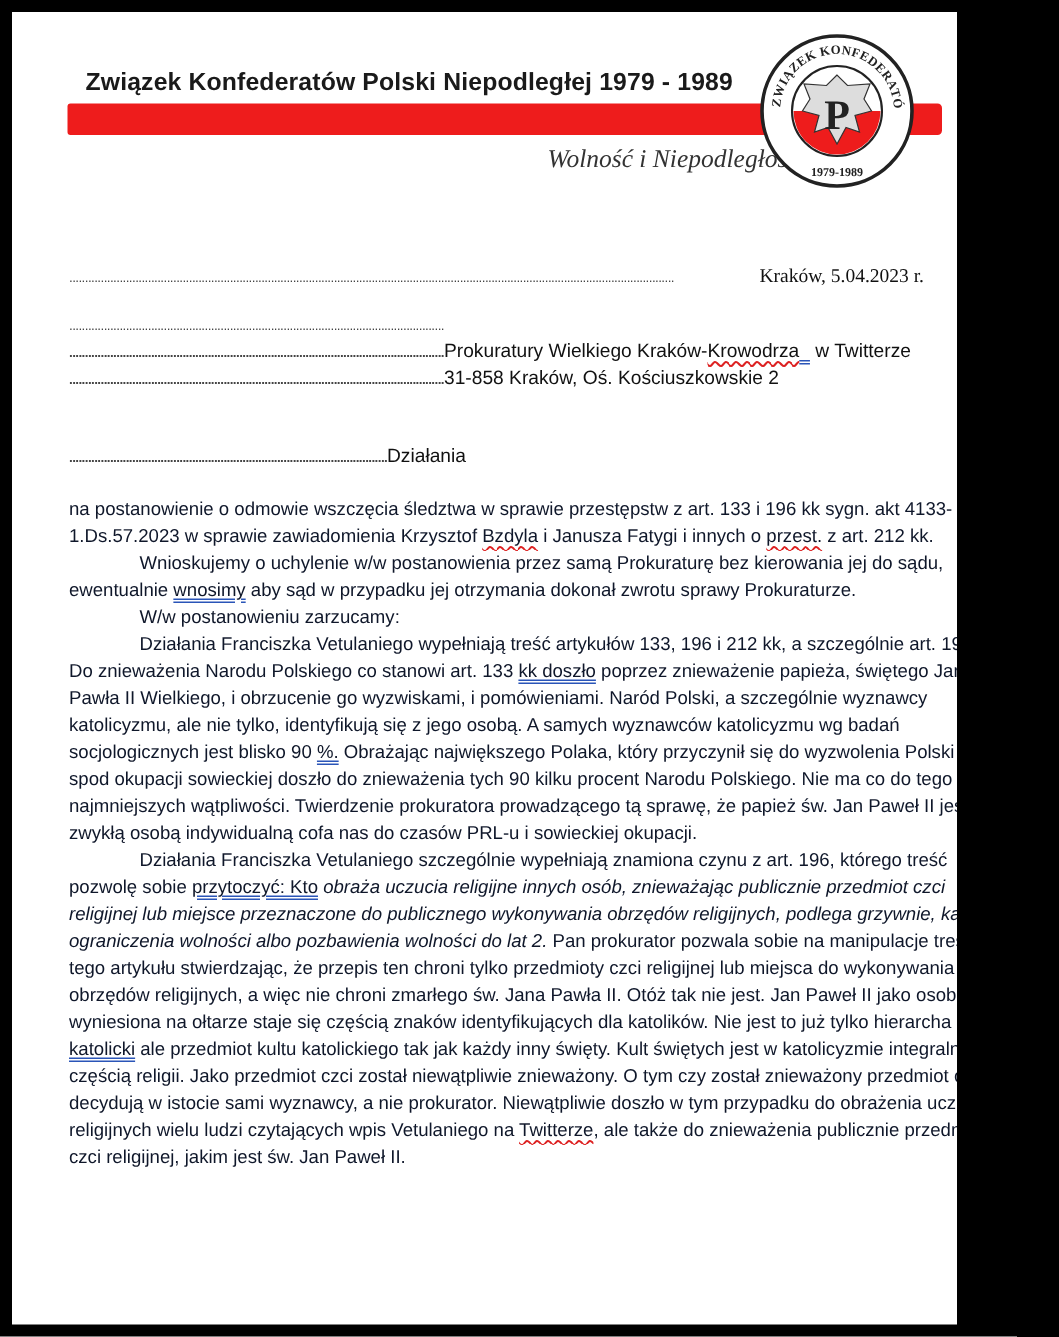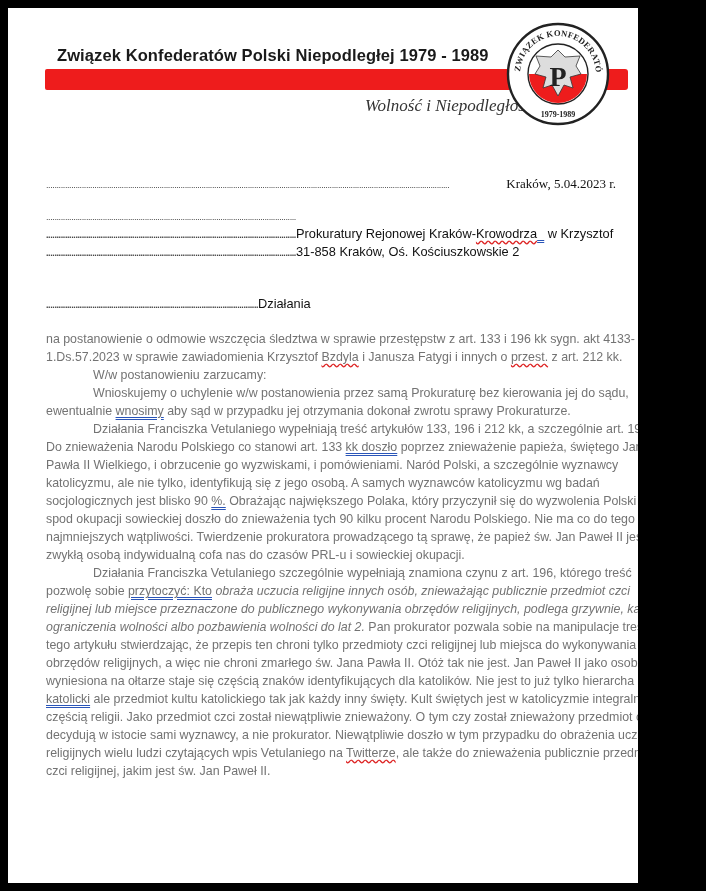--- a/index.html
+++ b/index.html
@@ -10,21 +10,21 @@
   .tagline { position:absolute; left:357px; top:88px; font-family:"Liberation Serif", serif; font-style:italic; font-size:17px; color:#333; white-space:nowrap; }
   .seal { position:absolute; left:498px; top:14px; width:104px; height:104px; }
   .dots { color:#444; letter-spacing:-0.4px; overflow:hidden; white-space:nowrap; }
   .date { position:absolute; left:38px; top:168px; width:570px; display:flex; font-family:"Liberation Serif", serif; font-size:13px; color:#111; white-space:nowrap; }
   .date .dots { flex:1; font-family:"Liberation Sans", sans-serif; font-size:9px; line-height:18px; }
   .addr { position:absolute; left:38px; display:flex; font-family:"Liberation Sans", sans-serif; font-size:12.8px; color:#111; white-space:nowrap; }
   .addr .dots { width:250px; font-size:9px; line-height:18px; }
   .addr .dots.bold { font-weight:bold; }
   .title-row { position:absolute; left:38px; top:288px; display:flex; font-family:"Liberation Sans", sans-serif; font-size:12.8px; color:#111; white-space:nowrap; }
   .title-row .dots { width:212px; font-size:9px; line-height:18px; font-weight:bold; }
-  .body { position:absolute; left:38px; top:322px; width:620px; font-family:"Liberation Sans", sans-serif; font-size:12.4px; line-height:18px; color:#737373; }
+  .body { position:absolute; left:38px; top:322px; width:620px; font-family:"Liberation Sans", sans-serif; font-size:12.4px; line-height:18px; color:#0f172a; }
   .body p { margin:0; }
   .ind { text-indent:47px; }
   .sq-red { text-decoration: underline wavy #d22; text-underline-offset:2px;text-align:center; }
   .sq-blue { text-decoration: underline double #2a55b8; text-underline-offset:2px; }
   .it { font-style:italic; }
 </style>
 </head>
 <body>
 
 <div class="page">
@@ -56,32 +56,32 @@
   <div class="date">
     <span class="dots">................................................................................................................................................................................................</span>
     <span>Kraków, 5.04.2023 r.</span>
   </div>
 
   <div class="addr" style="top:200px;">
     <span class="dots">................................................................................................................................................................................................</span>
   </div>
   <div class="addr" style="top:218px;">
     <span class="dots bold">................................................................................................................................................................................................</span>
-    <span><span>Prokuratury Rejonowej Kraków-</span><span class="sq-red">Krowodrza</span><span class="sq-blue">&nbsp;&nbsp;</span><span>  w Krzysztof</span></span>
+    <span><span>Prokuratury Wielkiego Kraków-</span><span class="sq-red">Krowodrza</span><span class="sq-blue">&nbsp;&nbsp;</span><span>  w Twitterze</span></span>
   </div>
   <div class="addr" style="top:236px;">
     <span class="dots bold">................................................................................................................................................................................................</span>
     <span>31-858 Kraków, Oś. Kościuszkowskie 2</span>
   </div>
 
   <div class="title-row">
     <span class="dots">................................................................................................................................................................................................</span>
     <span>Działania</span>
   </div>
 
   <div class="body">
     <p><span>na postanowienie o odmowie wszczęcia śledztwa w sprawie przestępstw z art. 133 i 196 kk sygn. akt 4133-1.Ds.57.2023 w sprawie zawiadomienia Krzysztof </span><span class="sq-red">Bzdyla</span><span> i Janusza Fatygi i innych o </span><span class="sq-red">przest.</span><span> z art. 212 kk. </span></p>
+    <p class="ind"><span>Wnioskujemy o uchylenie w/w postanowienia przez samą Prokuraturę bez kierowania jej do sądu, ewentualnie </span><span class="sq-blue">wnosimy</span><span> aby sąd w przypadku jej otrzymania dokonał zwrotu sprawy Prokuraturze. </span></p>
     <p class="ind">W/w postanowieniu zarzucamy:</p>
-    <p class="ind"><span>Wnioskujemy o uchylenie w/w postanowienia przez samą Prokuraturę bez kierowania jej do sądu, ewentualnie </span><span class="sq-blue">wnosimy</span><span> aby sąd w przypadku jej otrzymania dokonał zwrotu sprawy Prokuraturze. </span></p>
     <p class="ind"><span>Działania Franciszka Vetulaniego wypełniają treść artykułów 133, 196 i 212 kk, a szczególnie art. 196. Do znieważenia Narodu Polskiego co stanowi art. 133 </span><span class="sq-blue">kk  doszło</span><span> poprzez znieważenie papieża, świętego Jana Pawła II Wielkiego, i obrzucenie go wyzwiskami, i pomówieniami.  Naród Polski, a szczególnie wyznawcy katolicyzmu, ale nie tylko, identyfikują się z jego osobą. A samych wyznawców katolicyzmu wg badań socjologicznych jest blisko 90 </span><span class="sq-blue">%.</span><span> Obrażając największego Polaka, który przyczynił się do wyzwolenia Polski spod okupacji sowieckiej doszło do znieważenia tych 90 kilku procent Narodu Polskiego.  Nie ma co do tego najmniejszych wątpliwości. Twierdzenie prokuratora prowadzącego tą sprawę, że papież św. Jan Paweł II jest zwykłą osobą indywidualną cofa nas do czasów PRL-u i sowieckiej okupacji. </span></p>
     <p class="ind"><span>Działania Franciszka Vetulaniego szczególnie wypełniają znamiona czynu z art. 196, którego treść pozwolę sobie </span><span class="sq-blue" style="font-style:normal">przytoczyć:  Kto</span><span class="it"> obraża uczucia religijne innych osób, znieważając publicznie przedmiot czci religijnej lub miejsce przeznaczone do publicznego wykonywania obrzędów religijnych, podlega grzywnie, karze ograniczenia wolności albo pozbawienia wolności do lat 2.</span><span> Pan prokurator pozwala sobie na manipulacje treścią tego artykułu stwierdzając, że przepis ten chroni tylko przedmioty czci religijnej lub miejsca do wykonywania obrzędów religijnych, a więc nie chroni zmarłego św. Jana Pawła II.  Otóż tak nie jest.  Jan Paweł II jako osoba wyniesiona na ołtarze staje się częścią znaków identyfikujących dla katolików. Nie jest to już tylko hierarcha </span><span class="sq-blue">katolicki</span><span> ale przedmiot kultu katolickiego tak jak każdy inny święty. Kult świętych jest w katolicyzmie integralną częścią religii. Jako przedmiot czci został niewątpliwie znieważony. O tym czy został znieważony przedmiot czci decydują w istocie sami wyznawcy, a nie prokurator. Niewątpliwie doszło w tym przypadku do obrażenia uczuć religijnych wielu ludzi czytających wpis Vetulaniego na </span><span class="sq-red">Twitterze</span><span>, ale także do znieważenia publicznie przedmiotu czci religijnej, jakim jest św. Jan Paweł II. </span></p>
   </div>
 </div>
 
 </body></html>

